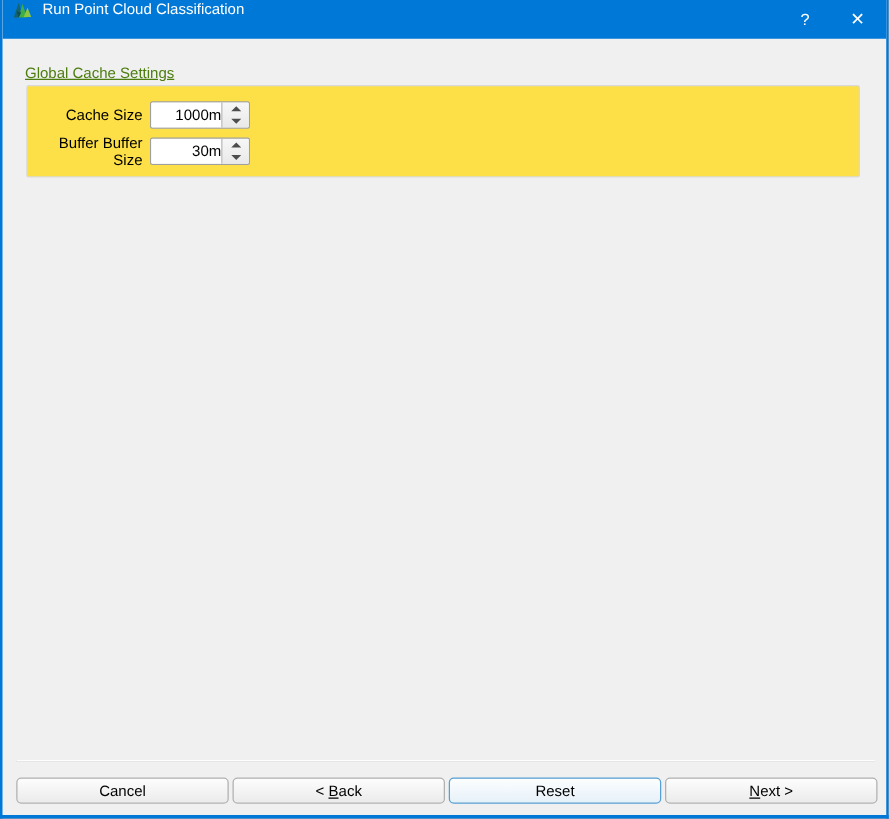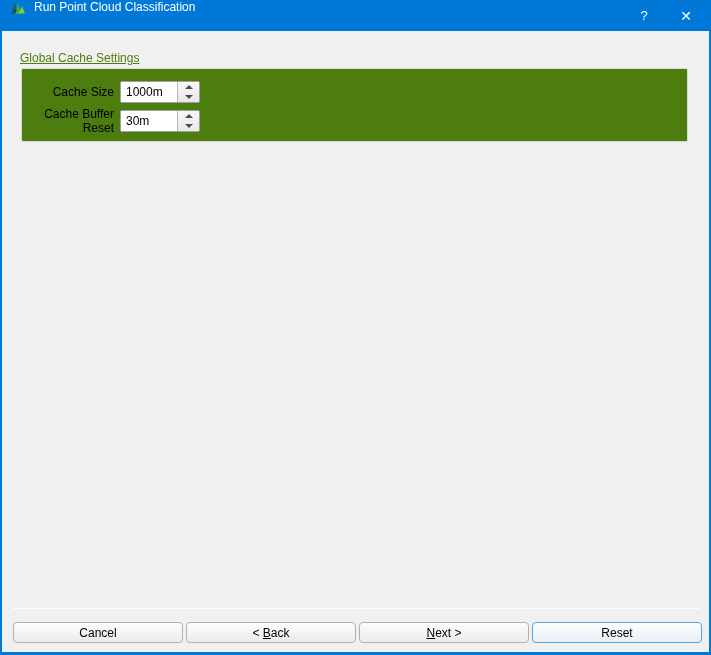--- a/index.html
+++ b/index.html
@@ -46,21 +46,21 @@
     position: absolute;
     left: 18px; top: 51px;
     font-size: 12px; color: #4d7c0f; text-decoration: underline;
   }
 
   
   .groupbox {
     position: absolute;
     left: 19px; top: 68px;
     width: 667px; height: 74px;
-    background: #4d7c0f;
+    background: #fde047;
     border: 1px solid #d9d9d9;
     border-radius: 2px;
   }
   .form-row {
     position: absolute;
     left: 0; height: 22px;
     display: flex; align-items: center;
   }
   .form-row.row-0 { top: 12px; }
   .form-row.row-1 { top: 41px; }
@@ -79,20 +79,21 @@
     display: flex;
     overflow: hidden;
   }
   .spin-input {
     width: 56px; height: 100%;
     border: none; outline: none;
     padding: 0 0 0 5px; margin: 0;
     font-family: "Liberation Sans", "DejaVu Sans", sans-serif;
     font-size: 12px; color: #000000;
     background: #ffffff;
+    text-align: right;
   }
   .spin-btns {
     width: 22px; height: 100%;
     border-left: 1px solid #b7b7b7;
     background: linear-gradient(180deg, #f7f7f7 0%, #e9e9e9 100%);
     display: flex; flex-direction: column;
   }
   .spin-btn {
     flex: 1 1 50%;
     display: flex; align-items: center; justify-content: center;
@@ -175,21 +176,21 @@
             <span class="tri-up"></span>
           </div>
           <div class="spin-btn">
             <span class="tri-down"></span>
           </div>
         </div>
       </div>
     </div>
 
     <div class="form-row row-1">
-      <span class="form-label">Cache Buffer Reset</span>
+      <span class="form-label">Buffer Buffer Size</span>
       <div class="spinbox">
         <input class="spin-input" value="30m" style="">
         <div class="spin-btns">
           <div class="spin-btn">
             <span class="tri-up"></span>
           </div>
           <div class="spin-btn">
             <span class="tri-down"></span>
           </div>
         </div>
@@ -200,21 +201,21 @@
 
   <div class="separator"></div>
 
   <div class="button-row">
     <button class="btn">
       <span><span>Cancel</span><span class="mn"></span><span></span></span>
     </button>
     <button class="btn">
       <span><span>&lt; </span><span class="mn">B</span><span>ack</span></span>
     </button>
+    <button class="btn default">
+      <span><span>Reset</span><span class="mn"></span><span></span></span>
+    </button>
     <button class="btn">
       <span><span></span><span class="mn">N</span><span>ext &gt;</span></span>
     </button>
-    <button class="btn default">
-      <span><span>Reset</span><span class="mn"></span><span></span></span>
-    </button>
   </div>
 
 </div>
 
 </body></html>

